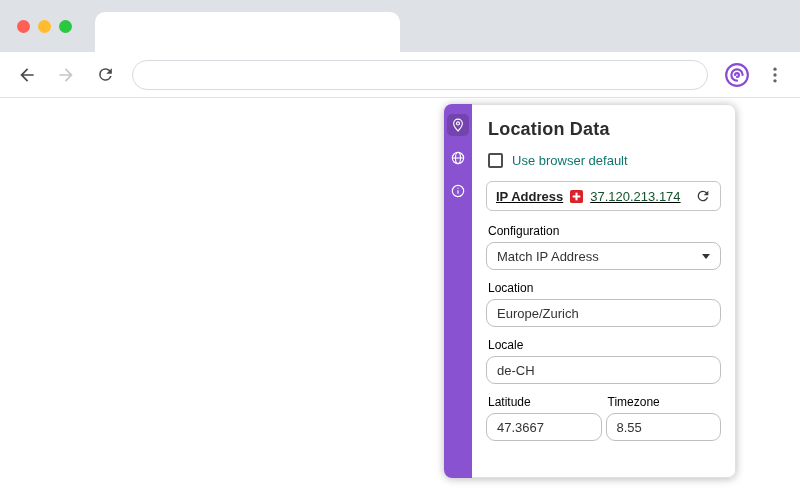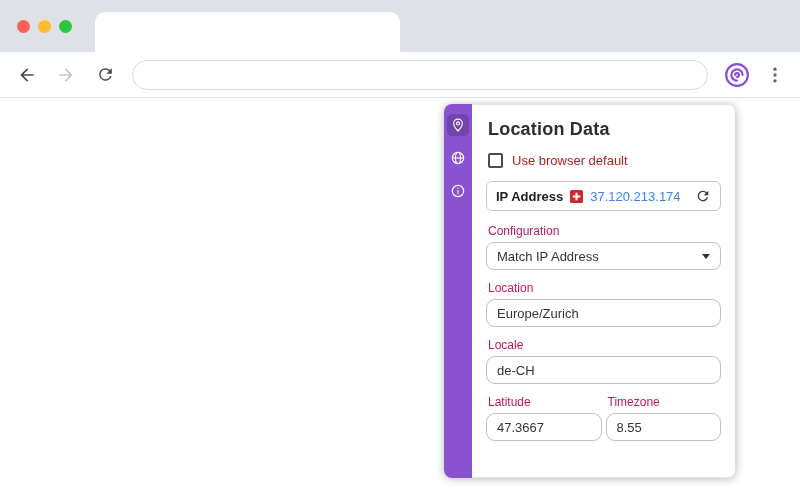--- a/index.html
+++ b/index.html
@@ -28,29 +28,29 @@
   .popup { position:absolute; top:6px; right:64px; width:292px; height:374px; display:flex; border-radius:8px; box-shadow:0 1px 8px rgba(0,0,0,0.28); background:#fff; }
   .popup-rail { width:28px; background:#8952d0; border-radius:8px 0 0 8px; display:flex; flex-direction:column; align-items:center; padding-top:10px; gap:11px; flex:0 0 28px; }
   .rail-btn { width:22px; height:22px; display:flex; align-items:center; justify-content:center; border-radius:5px; cursor:pointer; }
   .rail-btn.active { background:rgba(0,0,0,0.16); }
 
   .popup-main { flex:1; border:1px solid #e0e0e0; border-left:none; border-radius:0 8px 8px 0; padding:12px 14px 14px; background:#fff; }
   .title { font-size:18px; font-weight:bold; color:#2d2d2d; margin:2px 0 13px 2px; letter-spacing:0.2px; }
 
   .chk-row { display:flex; align-items:center; gap:9px; margin:0 0 13px 2px; }
   .chk-box { width:15px; height:15px; border:2px solid #4d4d4d; border-radius:2px; background:#fff; cursor:pointer; flex:0 0 15px; }
-  .chk-label { font-size:13px; color:#b91c1c; }
+  .chk-label { font-size:13px; color:#0f766e; }
 
-  .ip-box { height:30px; border:1px solid #c6c6c6; border-radius:6px; display:flex; align-items:center; gap:7px; padding:0 9px; margin-bottom:13px; background:#fff; }
+  .ip-box { height:30px; border:1px solid #c6c6c6; border-radius:6px; display:flex; align-items:center; gap:7px; padding:0 9px; margin-bottom:13px; background:#fff;text-decoration:underline; }
   .ip-label { font-size:13px; font-weight:bold; color:#222; }
   .flag { display:flex; }
-  .ip-value { font-size:13px; color:#3b82f6; }
+  .ip-value { font-size:13px; color:#14532d; }
   .ip-refresh { margin-left:auto; display:flex; cursor:pointer; }
 
-  .fld-label { font-size:12px; color:#be185d; margin:0 0 4px 2px; line-height:14px; }
+  .fld-label { font-size:12px; color:#000000; margin:0 0 4px 2px; line-height:14px; }
   .select { height:28px; border:1px solid #bfbfbf; border-radius:8px; display:flex; align-items:center; justify-content:space-between; padding:0 10px; font-size:13px; color:#333; background:#fff; margin-bottom:11px; cursor:pointer; }
   .caret { width:0; height:0; border-left:4px solid transparent; border-right:4px solid transparent; border-top:5px solid #333; }
   .tin { width:100%; height:28px; border:1px solid #bfbfbf; border-radius:9px; padding:0 10px; font-size:13px; color:#333; background:#fff; margin-bottom:11px; outline:none; display:block; }
   .row2 { display:flex; gap:4px; }
   .row2 > div { flex:1; }
 </style>
 </head>
 <body>
 
 <div class="titlebar">

